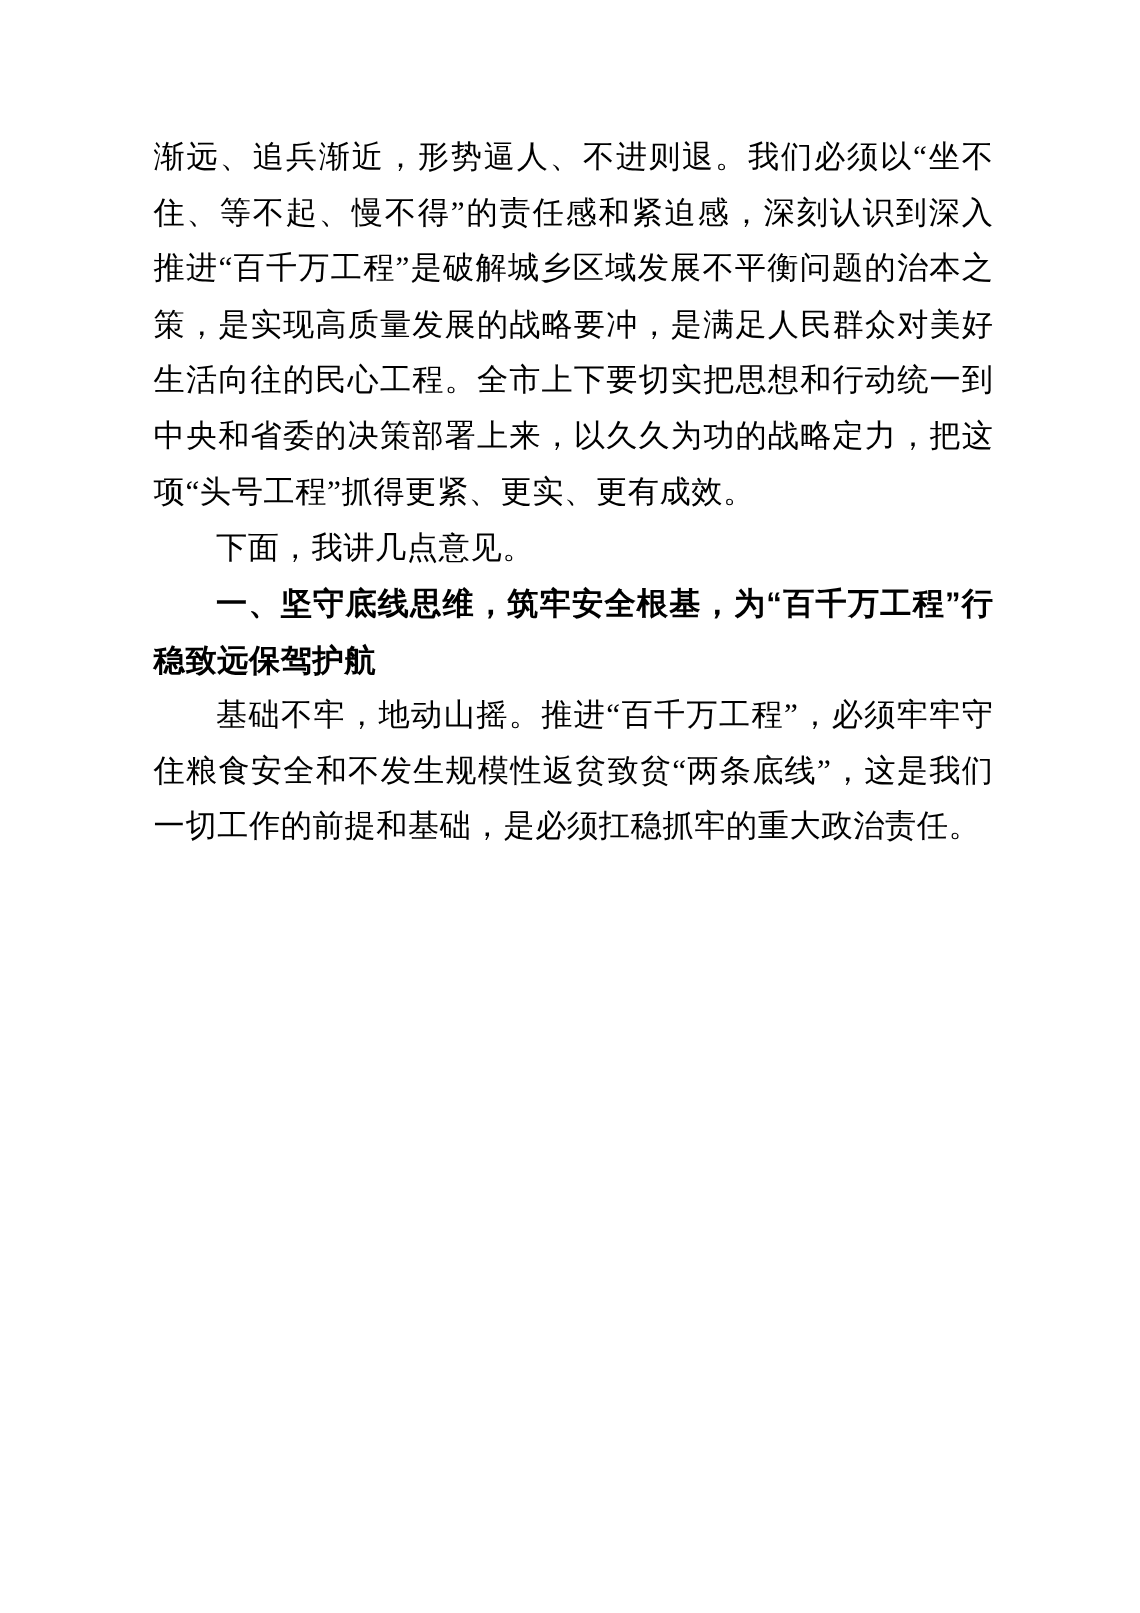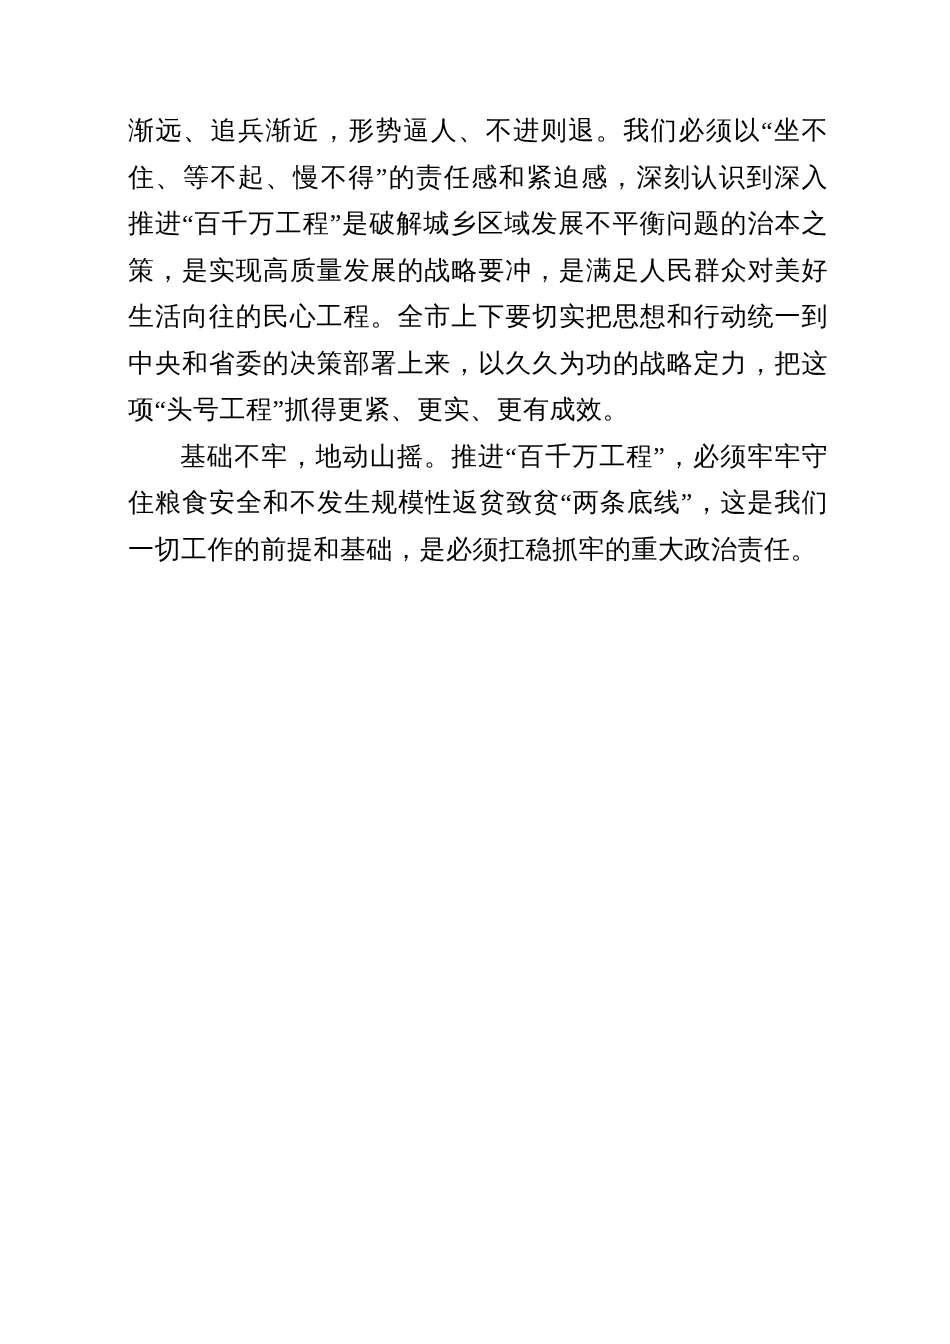--- a/index.html
+++ b/index.html
@@ -36,14 +36,16 @@
     font-weight: 700;
     text-indent: 2em;
     text-align: justify;
   }
 </style>
 </head>
 <body>
 
 <div class="page">
   <p class="para">渐远、追兵渐近，形势逼人、不进则退。我们必须以“坐不住、等不起、慢不得”的责任感和紧迫感，深刻认识到深入推进“百千万工程”是破解城乡区域发展不平衡问题的治本之策，是实现高质量发展的战略要冲，是满足人民群众对美好生活向往的民心工程。全市上下要切实把思想和行动统一到中央和省委的决策部署上来，以久久为功的战略定力，把这项“头号工程”抓得更紧、更实、更有成效。</p>
+  <p class="para indent">下面，我讲几点意见。</p>
+  <p class="para heading">一、坚守底线思维，筑牢安全根基，为“百千万工程”行稳致远保驾护航</p>
   <p class="para indent">基础不牢，地动山摇。推进“百千万工程”，必须牢牢守住粮食安全和不发生规模性返贫致贫“两条底线”，这是我们一切工作的前提和基础，是必须扛稳抓牢的重大政治责任。</p>
 </div>
 
 </body></html>

